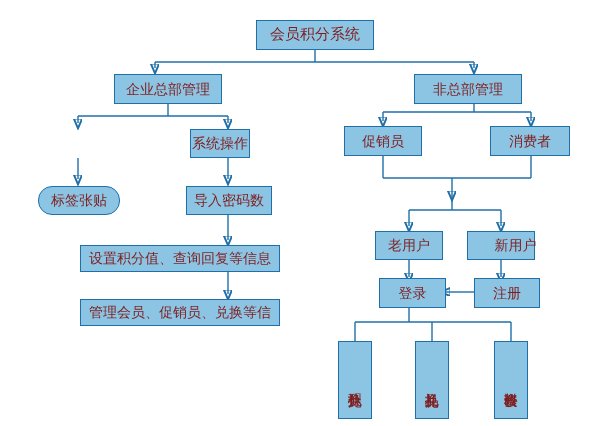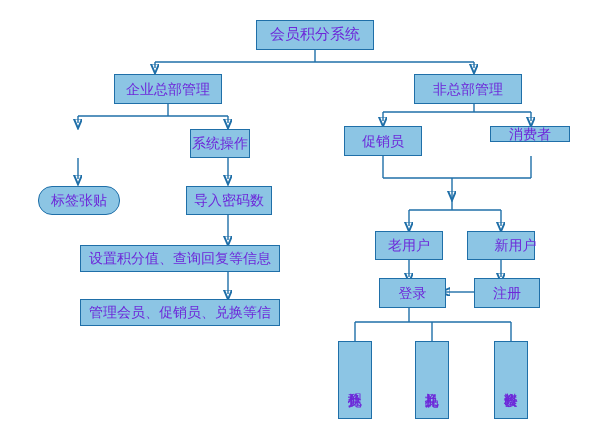--- a/index.html
+++ b/index.html
@@ -15,21 +15,21 @@
     width: 613px;
     height: 426px;
     background: #ffffff;
     overflow: hidden;
   }
   .node {
     position: absolute;
     box-sizing: border-box;
     background: #8CC5E4;
     border: 1px solid #1F6FA8;
-    color: #6d28d9;
+    color: #7f1d1d;
     display: flex;
     align-items: center;
     justify-content: center;
     text-align: center;
     line-height: 1.05;
     white-space: nowrap;
     z-index: 3;
   }
   .node.vertical {
     writing-mode: vertical-rl;
@@ -125,21 +125,21 @@
   <div class="node" style="left:38px; top:186px; width:82px; height:29px; font-size:14px;border-radius:14px;">标签张贴</div>
 
   <div class="node" style="left:186px; top:186px; width:86px; height:29px; font-size:14px;">导入密码数</div>
 
   <div class="node" style="left:80px; top:245px; width:200px; height:27px; font-size:14px;">设置积分值、查询回复等信息</div>
 
   <div class="node" style="left:80px; top:299px; width:200px; height:27px; font-size:14px;">管理会员、促销员、兑换等信</div>
 
   <div class="node" style="left:344px; top:126px; width:78px; height:30px; font-size:14px;">促销员</div>
 
-  <div class="node" style="left:490px; top:126px; width:80px; height:16px; font-size:14px;">消费者</div>
+  <div class="node" style="left:490px; top:126px; width:80px; height:30px; font-size:14px;">消费者</div>
 
   <div class="node" style="left:375px; top:231px; width:68px; height:29px; font-size:14px;">老用户</div>
 
   <div class="node" style="left:467px; top:231px; width:68px; height:29px; font-size:14px;padding-left:29px;">新用户</div>
 
   <div class="node" style="left:379px; top:278px; width:67px; height:30px; font-size:14px;">登录</div>
 
   <div class="node" style="left:474px; top:278px; width:66px; height:30px; font-size:14px;">注册</div>
 
   <div class="node vertical" style="left:338px; top:341px; width:34px; height:78px; font-size:14px;">兑换积分</div>

